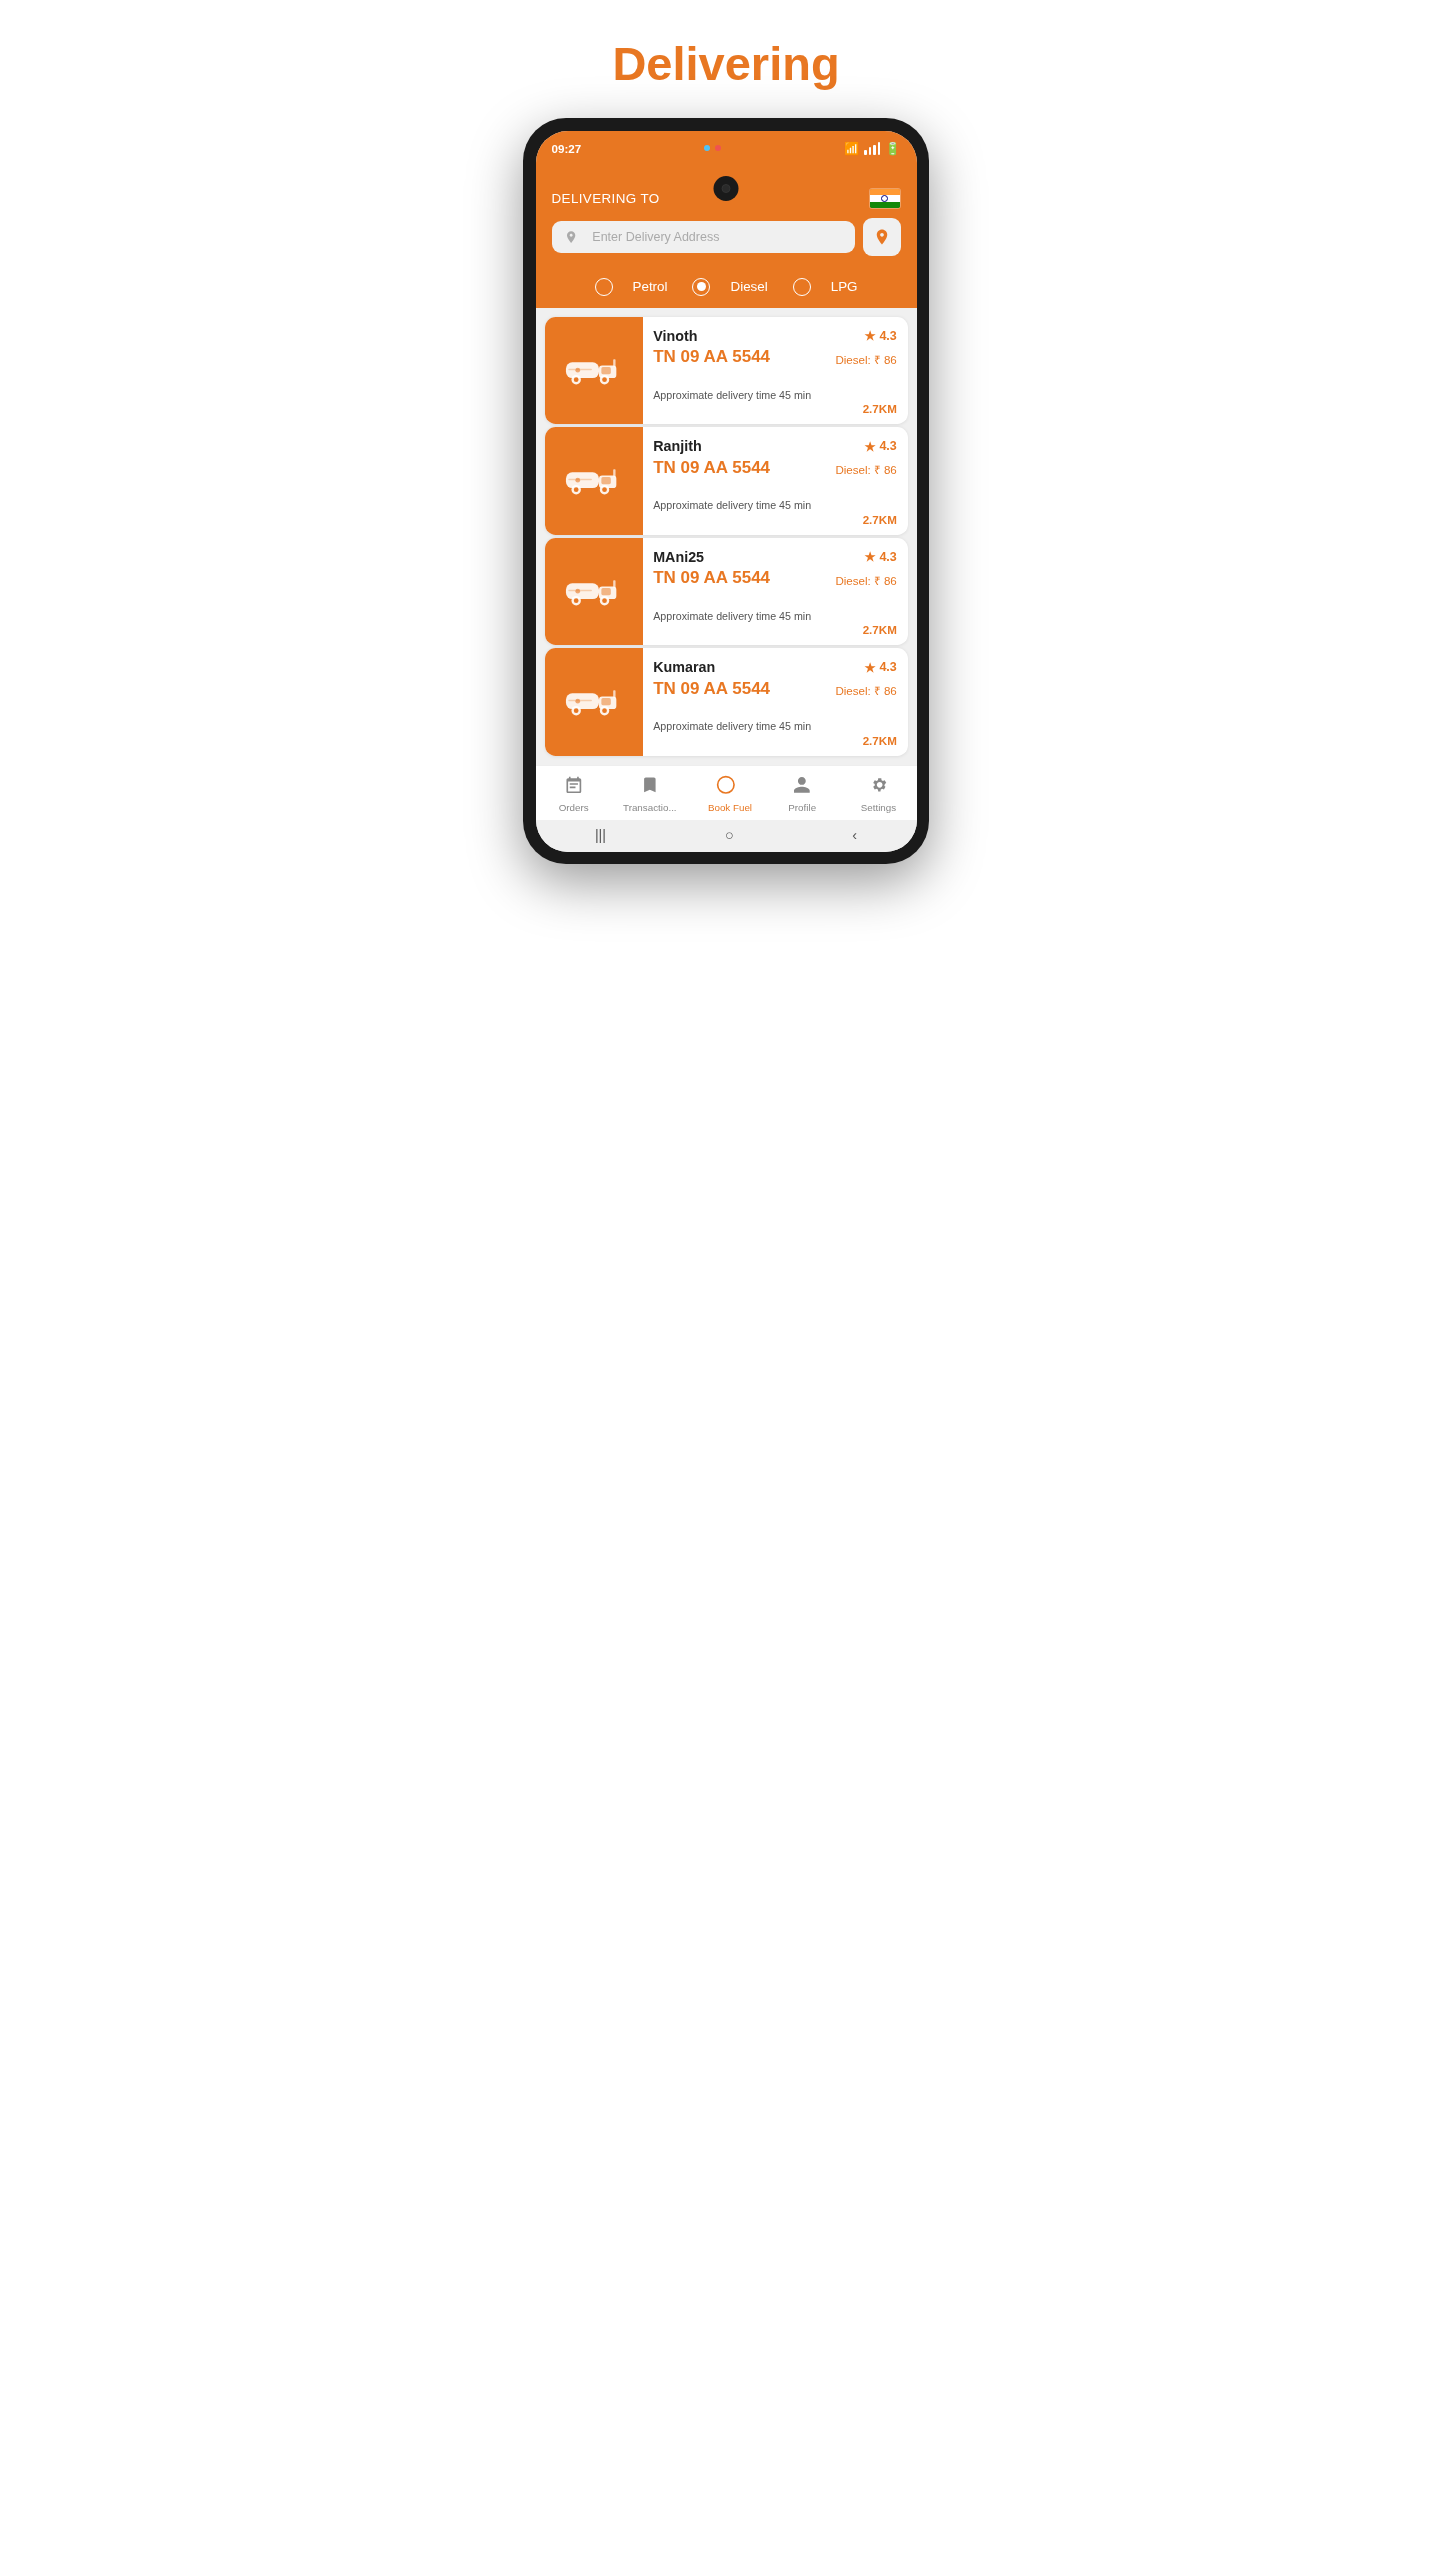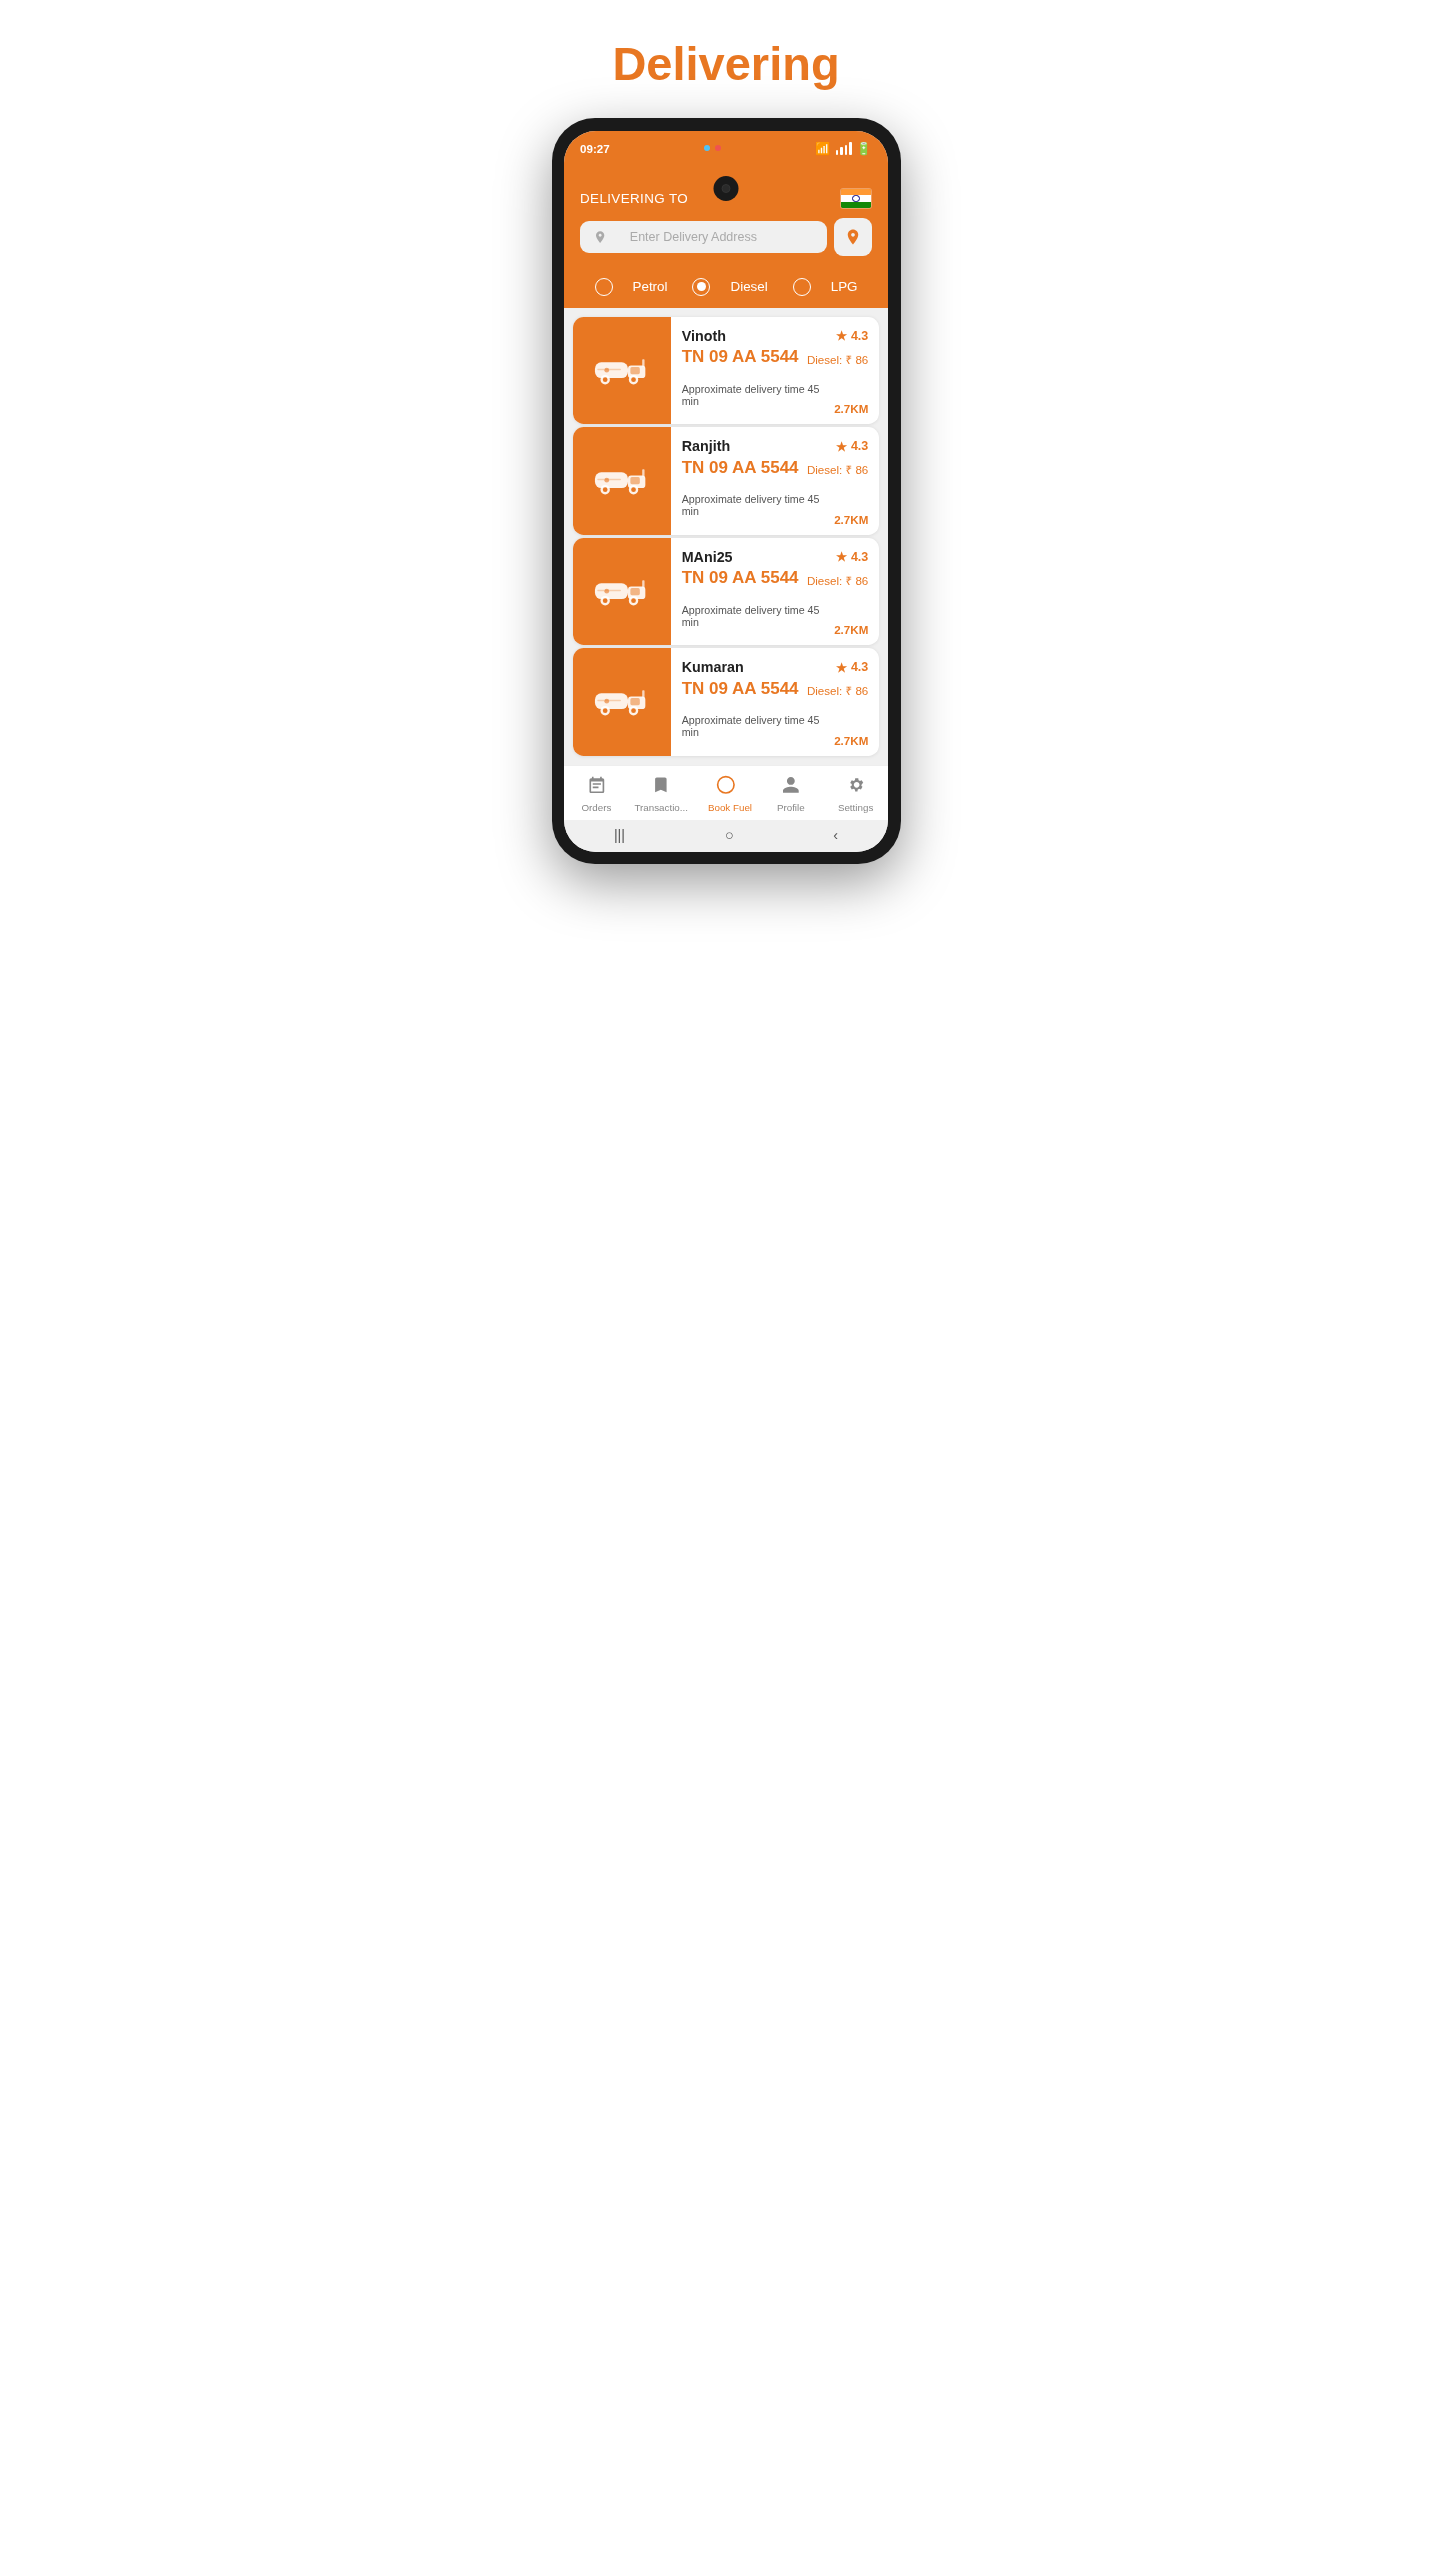--- a/index.html
+++ b/index.html
@@ -16,21 +16,21 @@
     .page-title {
       font-size: 47px;
       font-weight: 700;
       color: #E87722;
       margin-bottom: 27px;
       margin-top: 18px;
     }
 
     
     .phone-shell {
-      width: 349px;
+      width: 406px;
       background: #1a1a1a;
       border-radius: 43px;
       padding: 12.5px;
       box-shadow: 0 18px 54px rgba(0,0,0,0.4);
       position: relative;
     }
 
     .phone-inner {
       border-radius: 32px;
       overflow: hidden;
@@ -131,21 +131,21 @@
       gap: 7.2px;
       align-items: center;
     }
     .search-box {
       flex: 1;
       background: #f0f0f0;
       border-radius: 9px;
       display: flex;
       align-items: center;
       padding: 9px 12.5px;
-      gap: 23px;
+      gap: 14px;
     }
     .search-placeholder {
       color: #aaa;
       font-size: 12.5px;
     }
     .location-btn {
       width: 38px; height: 38px;
       background: #f0f0f0;
       border-radius: 9px;
       display: flex;

